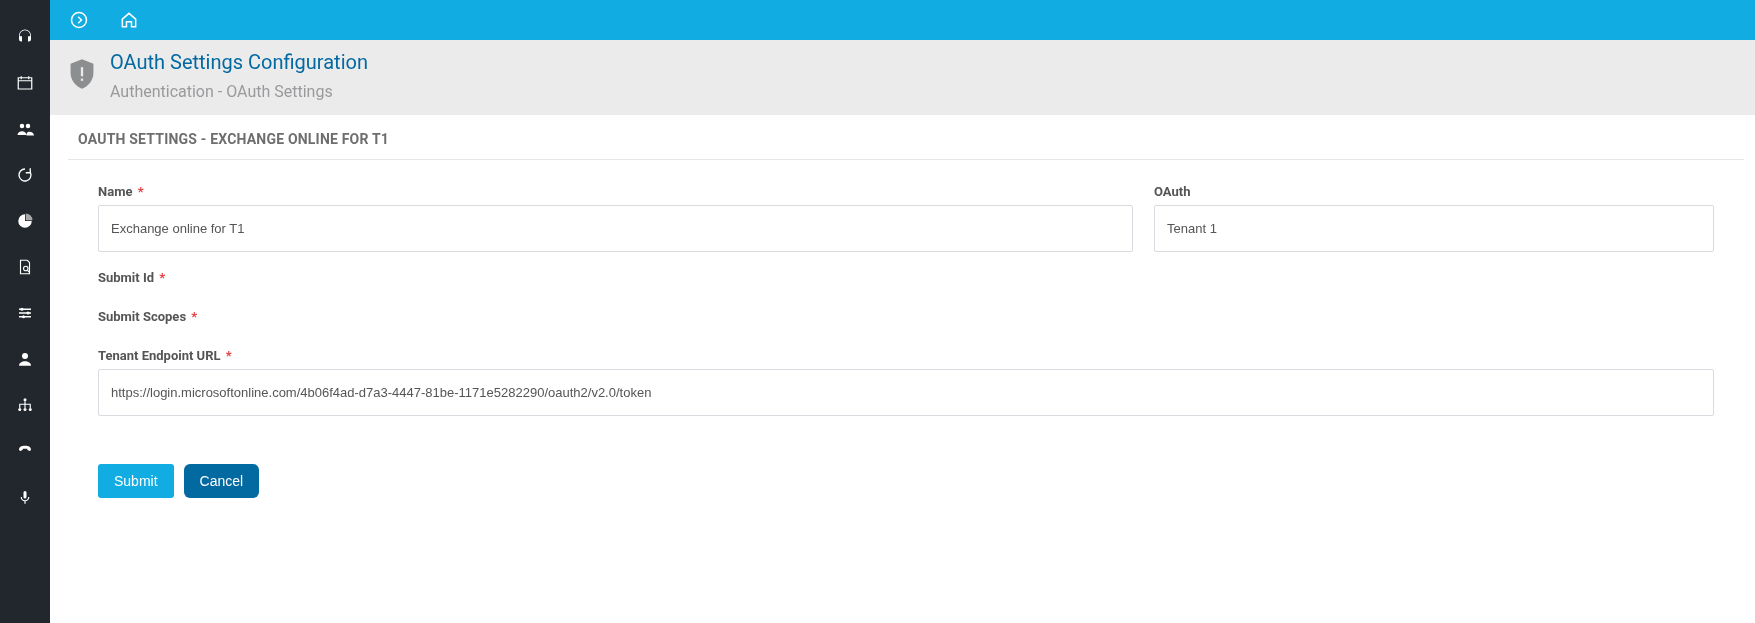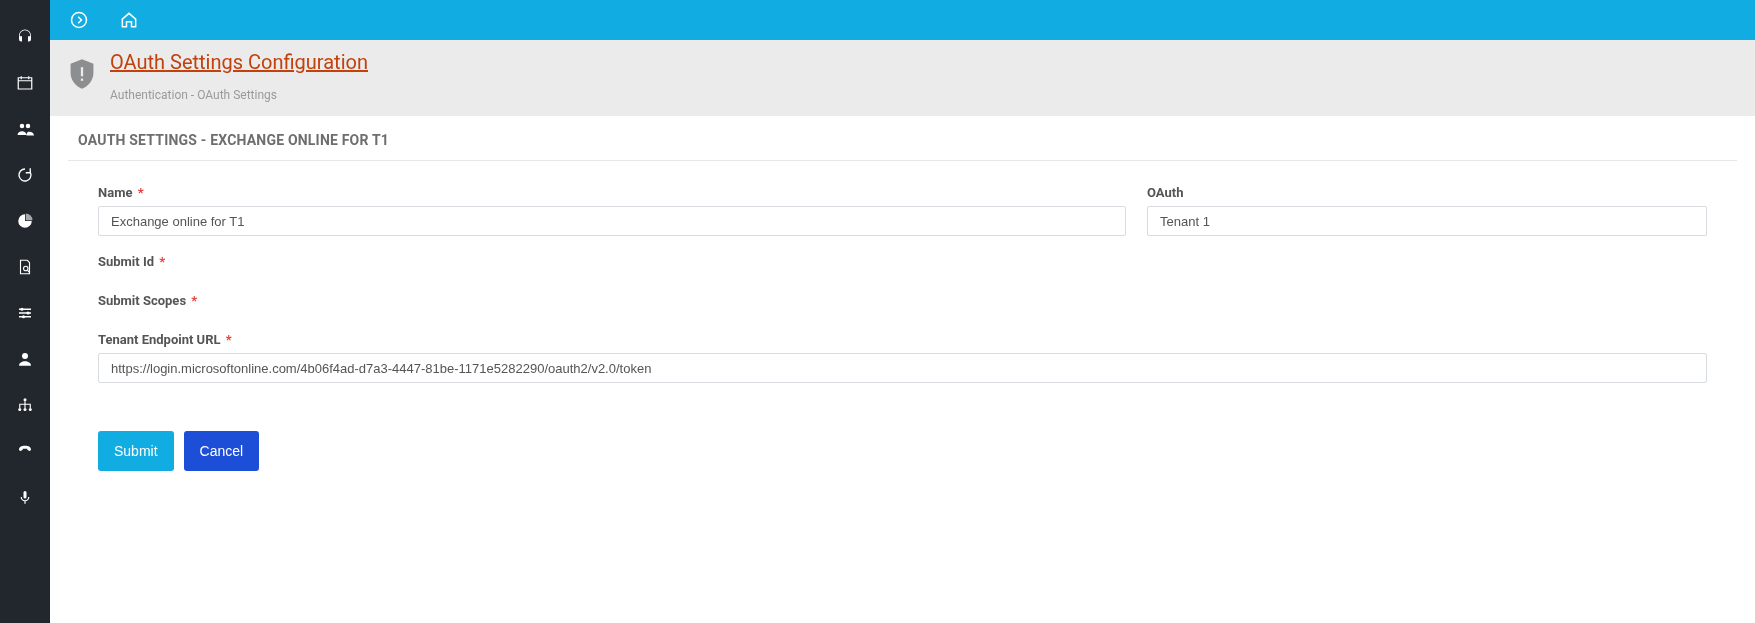--- a/index.html
+++ b/index.html
@@ -45,30 +45,29 @@
     .page-strip {
       background: #ebebec;
       padding: 10px 18px 14px 18px;
       display: flex;
       align-items: center;
       gap: 14px;
     }
     .shield-icon svg { width: 28px; height: 32px; fill: #8d8e90; }
     .page-title {
       font-size: 20px;
-      color: #c2410c;
+      color: #0369a1;
       font-weight: 400;
-      text-decoration: underline;
     }
     .breadcrumb {
-      font-size: 12px;
+      font-size: 16px;
       color: #9a9a9c;
-      margin-top: 14px;
-    }
-    .content-wrap { padding: 0 18px 24px 18px; }
+      margin-top: 8px;
+    }
+    .content-wrap { padding: 0 11px 24px 18px; }
     .panel {
       background: #ffffff;
       border-radius: 2px;
     }
     .section-heading {
       font-size: 14px;
       font-weight: 700;
       color: #6e6e6f;
       letter-spacing: .2px;
       padding: 16px 10px 12px 10px;
@@ -84,44 +83,44 @@
     .field-label {
       font-size: 13px;
       font-weight: 700;
       color: #555;
       margin-bottom: 6px;
       display: block;
     }
     .req { color: #e53b3b; font-weight: 700; margin-left: 2px; }
     .input {
       width: 100%;
-      height: 30px;
+      height: 47px;
       border: 1px solid #d8dbdf;
       border-radius: 2px;
       padding: 0 12px;
       font-size: 13px;
       color: #555;
       background: #fff;
     }
     .actions {
       padding: 20px 30px 28px 30px;
       display: flex;
       gap: 10px;
     }
     .btn {
-      height: 40px;
+      height: 34px;
       padding: 0 16px;
       font-size: 14px;
       border: none;
       border-radius: 3px;
       cursor: pointer;
       color: #fff;
     }
     .btn-primary { background: #10ace2; }
-    .btn-secondary { background: #1d4ed8; }
+    .btn-secondary { background: #0369a1; border-radius: 6px; }
   </style>
 </head>
 <body>
 
 <div class="layout">
 
   <div class="sidebar">
     <div class="sidebar-item">
       <svg viewBox="0 0 24 24">
           <path d="M12 2a8 8 0 0 0-8 8v5a3 3 0 0 0 3 3h1v-7H5v-1a7 7 0 0 1 14 0v1h-3v7h1a3 3 0 0 0 3-3v-5a8 8 0 0 0-8-8z"></path>

